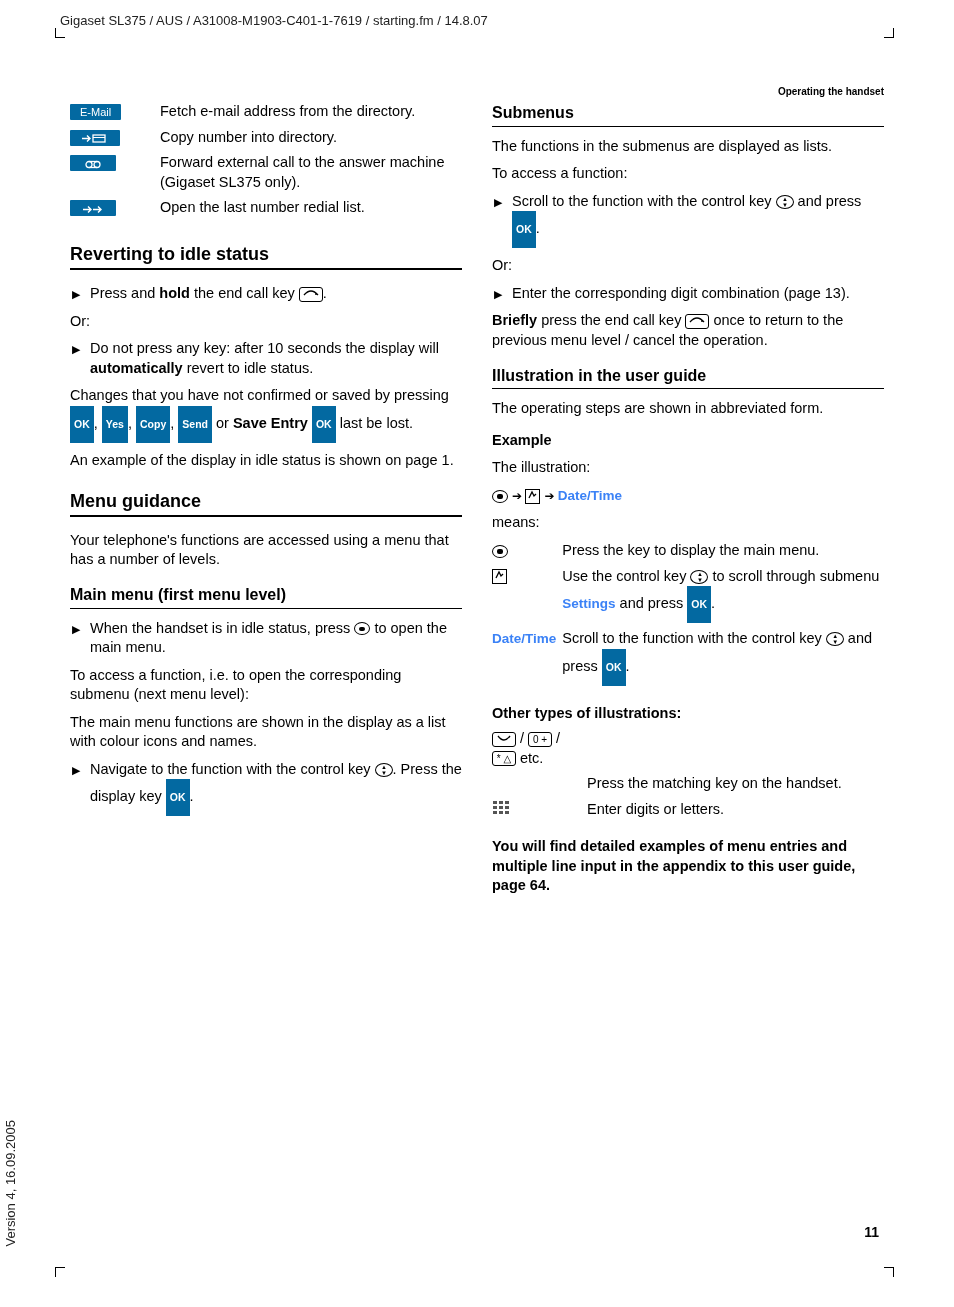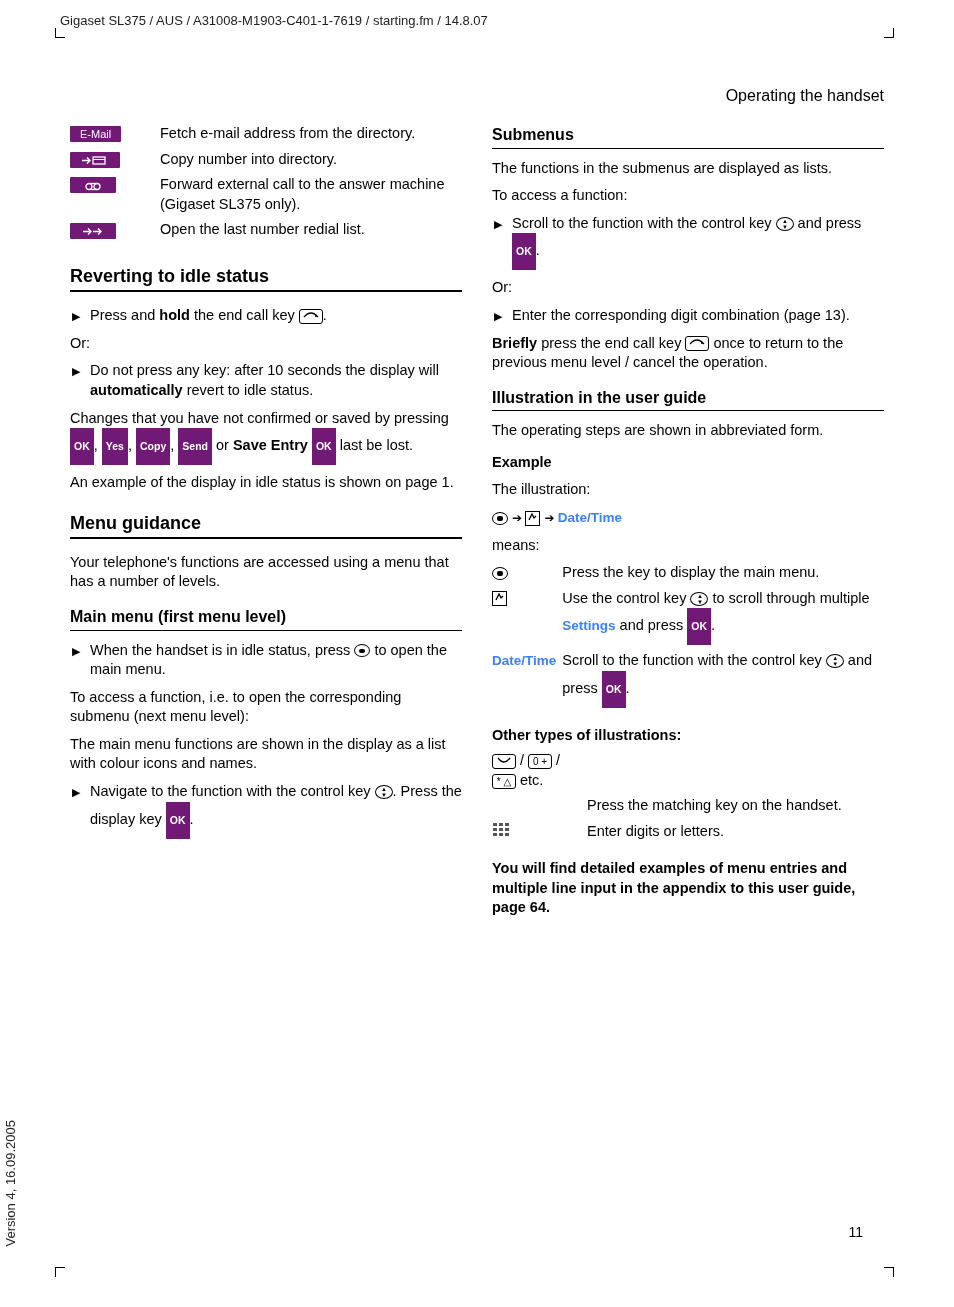--- a/index.html
+++ b/index.html
@@ -15,34 +15,34 @@
   }
   .page {
     padding: 12px 60px 40px 60px;
   }
   .top-line { font-size: 13px; color: #222; margin-bottom: 4px; }
   .crop { position: absolute; font-size: 14px; color: #333; }
   .crop.tl { left: 55px; top: 28px; border-left:1px solid #000; border-bottom:1px solid #000; width:10px; height:10px; transform:rotate(0deg);}
   .crop.tr { right: 60px; top: 28px; border-right:1px solid #000; border-bottom:1px solid #000; width:10px; height:10px;}
   .crop.bl { left: 55px; bottom: 30px; border-left:1px solid #000; border-top:1px solid #000; width:10px; height:10px;}
   .crop.br { right: 60px; bottom: 30px; border-right:1px solid #000; border-top:1px solid #000; width:10px; height:10px;}
-  .run-head { text-align: right; font-weight: normal; font-size: 16px; margin: 55px 10px 18px 0; }
+  .run-head { text-align: right; font-weight: bold; font-size: 10px; margin: 55px 10px 4px 0; }
   .cols { display: flex; gap: 30px; padding: 0 10px; }
   .col { width: 50%; }
   h1 { font-size: 18px; font-weight: bold; border-bottom: 2px solid #000; padding-bottom: 2px; margin: 18px 0 14px 0; }
   h2 { font-size: 16px; font-weight: bold; border-bottom: 1.5px solid #000; padding-bottom: 2px; margin: 14px 0 10px 0; }
   h3 { font-size: 14.5px; font-weight: bold; margin: 12px 0 6px 0; }
   p { margin: 8px 0; }
   .deftbl { display: table; width: 100%; }
   .defrow { display: table-row; }
   .defcell-l { display: table-cell; width: 90px; vertical-align: top; padding-bottom: 6px; padding-right:6px;}
   .defcell-r { display: table-cell; vertical-align: top; padding-bottom: 6px; }
   .narrow .defcell-l { width: 68px; }
   .btn {
-    display: inline-block; background: #701a75; color: #fff;
+    display: inline-block; background: #0369a1; color: #fff;
     font-size: 11px; padding: 1px 10px; border-radius: 1px;
     vertical-align: middle; text-align:center; min-width:46px; line-height:14px;
   }
   .btn-sm { min-width:0; padding:12px 4px; font-size:10.5px; font-weight:bold; border-radius:0; vertical-align:baseline; line-height:13px;}
   .btn svg { vertical-align: middle; }
   .bullet { display: flex; margin: 4px 0 4px 2px; }
   .bullet .tri { flex: 0 0 18px; font-size: 11px; padding-top:3px;}
   .bullet .txt { flex: 1; }
   .keyicon {
     display:inline-block; border:1px solid #000; border-radius:3px;
@@ -62,21 +62,21 @@
     display:inline-block; border:1.2px solid #000; border-radius:50%;
     width:18px; height:14px; vertical-align:middle; position:relative; font-size:8px;
   }
   .ctrlkey::before{content:"▲"; position:absolute; left:5.5px; top:-1px; font-size:6px;}
   .ctrlkey::after{content:"▼"; position:absolute; left:5.5px; bottom:-1px; font-size:6px;}
   .squarekey{
     display:inline-block; border:1.4px solid #000; width:15px; height:15px;
     vertical-align:middle; position:relative; font-size:9px; text-align:center; line-height:12px;
   }
   .greytxt{ color:#3b82f6; font-weight:bold; font-size:13.5px;}
-  .pagenum { position:absolute; bottom:65px; right:91px; font-weight:normal; font-size:14px;}
+  .pagenum { position:absolute; bottom:65px; right:75px; font-weight:bold; font-size:14px;}
   .version{
     position:absolute; left:20px; bottom:60px; transform:rotate(-90deg);
     transform-origin:left bottom; font-size:13px; color:#222;
   }
   .keypadicon { font-size:15px; vertical-align:middle;}
   .arrow{ font-size:12px; vertical-align:middle;}
 </style>
 </head>
 <body>
 
@@ -215,21 +215,21 @@
       <div class="deftbl narrow">
         <div class="defrow">
           <div class="defcell-l"><span class="keyround"></span></div>
           <div class="defcell-r">Press the key to display the main menu.</div>
         </div>
         <div class="defrow">
           <div class="defcell-l"><span class="squarekey"><svg width="11" height="11" viewBox="0 0 11 11">
                   <path d="M2 8 L5 2 L7 6 L9 4" fill="none" stroke="#000" stroke-width="1.3"></path>
                 </svg></span></div>
           <div class="defcell-r">
-            <span>Use the control key </span><span class="ctrlkey"></span><span> to scroll through multiple </span><span class="greytxt">Settings</span><span> and press </span><span class="btn btn-sm">OK</span>.
+            <span>Use the control key </span><span class="ctrlkey"></span><span> to scroll through submenu </span><span class="greytxt">Settings</span><span> and press </span><span class="btn btn-sm">OK</span>.
           </div>
         </div>
         <div class="defrow">
           <div class="defcell-l"><span class="greytxt">Date/Time</span></div>
           <div class="defcell-r">
             <span>Scroll to the function with the control key </span><span class="ctrlkey"></span><span> and press </span><span class="btn btn-sm">OK</span>.
           </div>
         </div>
       </div>
 

